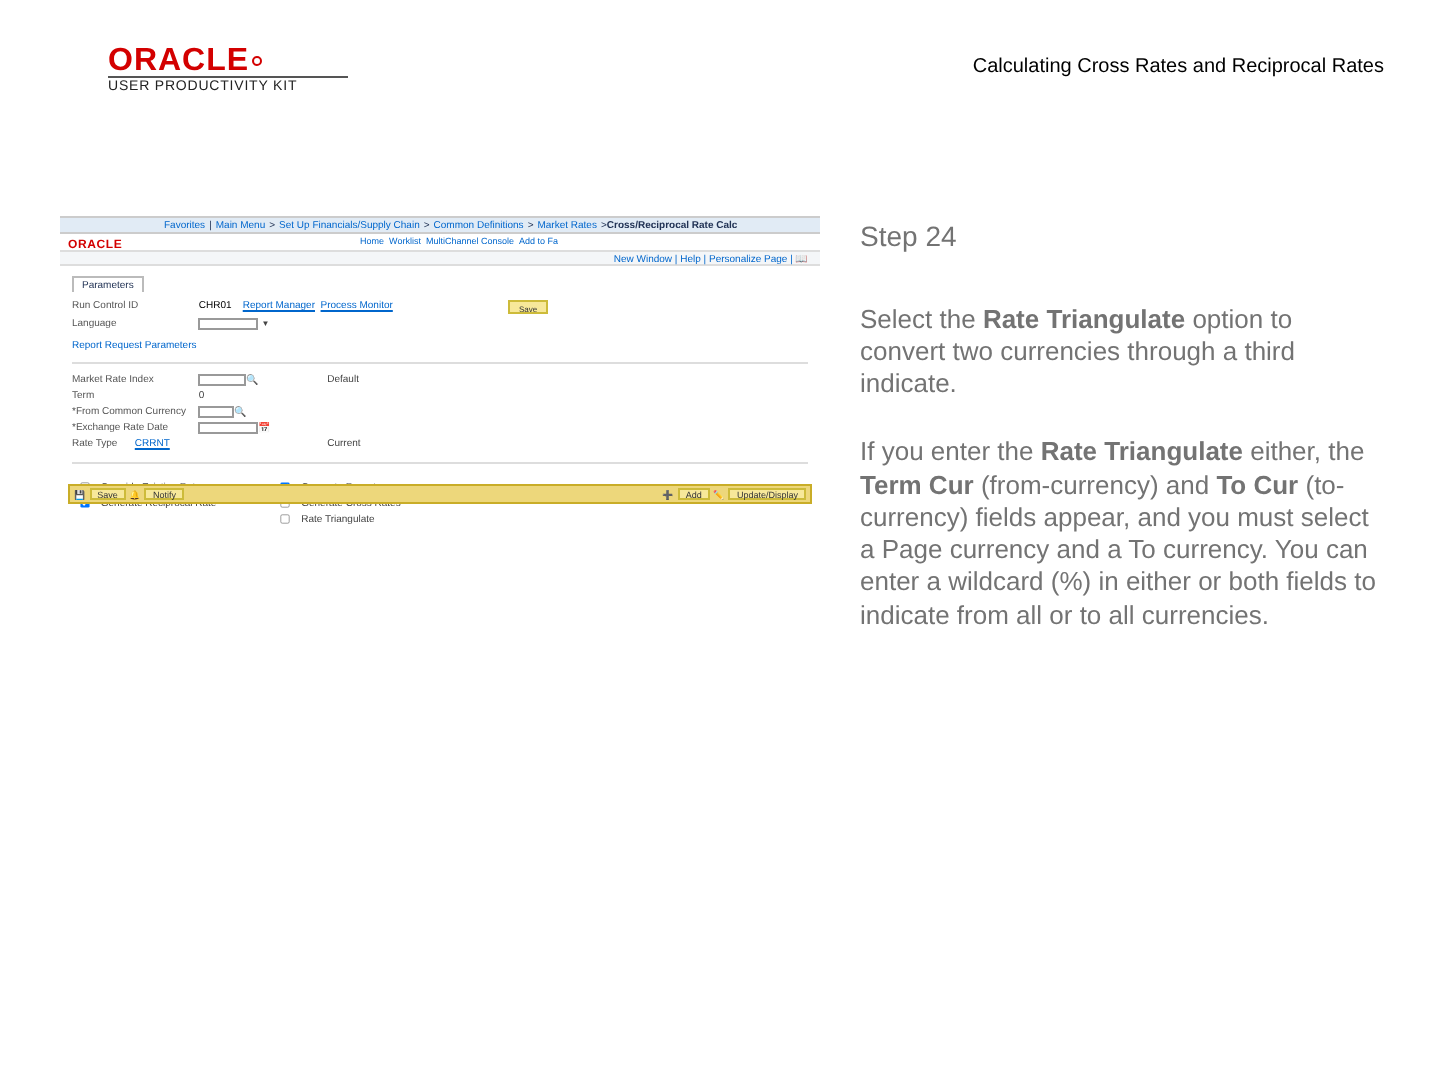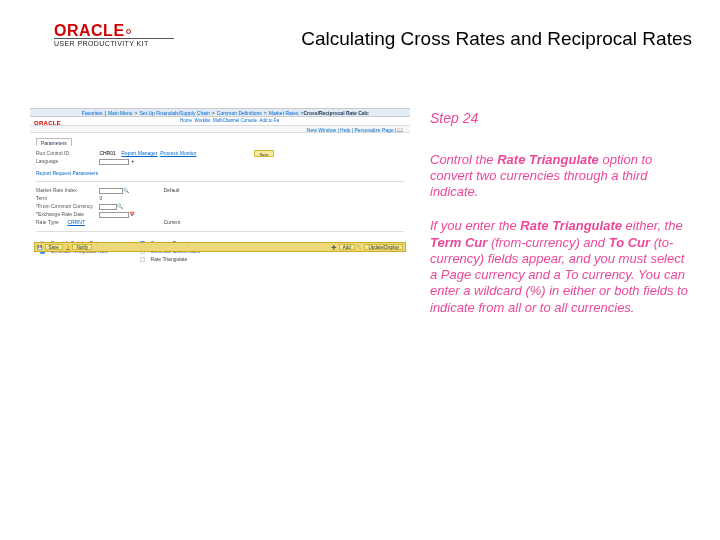--- a/index.html
+++ b/index.html
@@ -5,21 +5,21 @@
   * { box-sizing: border-box; margin: 0; padding: 0; }
   html, body { width: 720px; height: 540px; background: #fff; font-family: Arial, Helvetica, sans-serif; }
   .page { position: relative; width: 584px; height: 540px; }
 
   
   .header { position: absolute; left: 0; top: 0; width: 720px; height: 60px; }
   .logo-oracle { position: absolute; left: 54px; top: 22px; font-family: Arial, sans-serif; font-weight: 800; color: #d30000; font-size: 16px; letter-spacing: 0.5px; }
   .logo-orb { display:inline-block; width:5px; height:5px; border:1px solid #d30000; border-radius:50%; background:#fff; margin:0 1px; vertical-align: middle; }
   .logo-sub { position: absolute; left: 54px; top: 40px; font-size: 7px; letter-spacing: 0.4px; color:#222; }
   .logo-sub-line { position:absolute; left:54px; top:38px; width:120px; border-top:1px solid #555; }
-  .title { position: absolute; right: 28px; top: 28px; font-size: 19px; color:#000; }
+  .title { position: absolute; right: 28px; top: 28px; font-size: 10px; color:#000; }
 
   
   .thumb { position: absolute; left: 30px; top: 108px; width: 380px; height: 150px; background:#fff; font-size: 5px; color:#444; }
   .thumb .menubar { height: 9px; background:#e1ebf5; border-top:1px solid #ccc; border-bottom:1px solid #ccc; padding-left:50px; line-height:9px; color:#235; }
   .thumb .menubar span { display:inline-block; margin:0 2px; color:#06c; }
   .thumb .menubar b { color:#235; }
   .thumb .subbar { height:8px; background:#fff; padding-left:150px; font-size:4.5px; color:#06c; line-height:8px; }
   .thumb .oracle-mini { position:absolute; left:4px; top:12px; color:#d30000; font-weight:800; font-size:6px; letter-spacing:.3px; }
   .thumb .histbar { height:8px; background:#f4f6f8; border-top:1px solid #ddd; border-bottom:1px solid #ddd; text-align:right; padding-right:6px; color:#06c; line-height:8px; }
   .thumb .tab { display:inline-block; background:#fff; border:1px solid #bbb; border-bottom:none; padding:0 4px; height:8px; line-height:8px; margin-top:1px; color:#235; }
@@ -33,21 +33,21 @@
   .thumb .cols { display:flex; gap:28px; }
   .thumb .col { }
   .thumb input[type=checkbox]{ transform:scale(.35); margin:0; vertical-align:middle; }
   .thumb a { color:#06c; text-decoration:underline; }
   .thumb .btmbar { position:absolute; left:4px; bottom:6px; right:4px; height:10px; background:#edd77b; border:1px solid #c9ad28; }
   .thumb .btmbar .bl { position:absolute; left:2px; top:1px; font-size:4.5px; display:flex; align-items:center; gap:2px; }
   .thumb .btmbar .br { position:absolute; right:2px; top:1px; font-size:4.5px; display:flex; align-items:center; gap:2px; }
   .thumb .ybtn { display:inline-block; background:#f7e89a; border:1px solid #cdbb3a; height:6px; line-height:6px; padding:0 3px; color:#333; }
 
   
-  .side { position: absolute; left: 430px; top: 110px; width: 262px; font-size: 13px; color:#ec4899; line-height: 1.25; font-style: italic; }
+  .side { position: absolute; left: 430px; top: 110px; width: 262px; font-size: 13px; color:#737373; line-height: 1.25; }
   .side .step { font-size: 14px; margin-bottom: 24px; }
   .side p { margin-bottom: 18px; }
 </style>
 </head>
 <body>
 
 <div class="page">
   <div class="header">
     <div class="logo-oracle"><span>ORACLE</span><span class="logo-orb"></span></div>
     <div class="logo-sub-line"></div>
@@ -144,19 +144,19 @@
           <span class="ybtn">Add</span>
         <span>✏️</span>
           <span class="ybtn">Update/Display</span>
       </div>
     </div>
   </div>
 
   <div class="side">
     <div class="step">Step 24</div>
     <p>
-      <span>Control the </span><b>Rate Triangulate</b><span> option to convert two currencies through a third indicate.</span>
+      <span>Select the </span><b>Rate Triangulate</b><span> option to convert two currencies through a third indicate.</span>
     </p>
     <p>
       <span>If you enter the </span><b>Rate Triangulate</b><span> either, the </span><b>Term Cur</b><span> (from-currency) and </span><b>To Cur</b><span> (to-currency) fields appear, and you must select a Page currency and a To currency. You can enter a wildcard (%) in either or both fields to indicate from all or to all currencies.</span>
     </p>
   </div>
 </div>
 
 </body></html>

